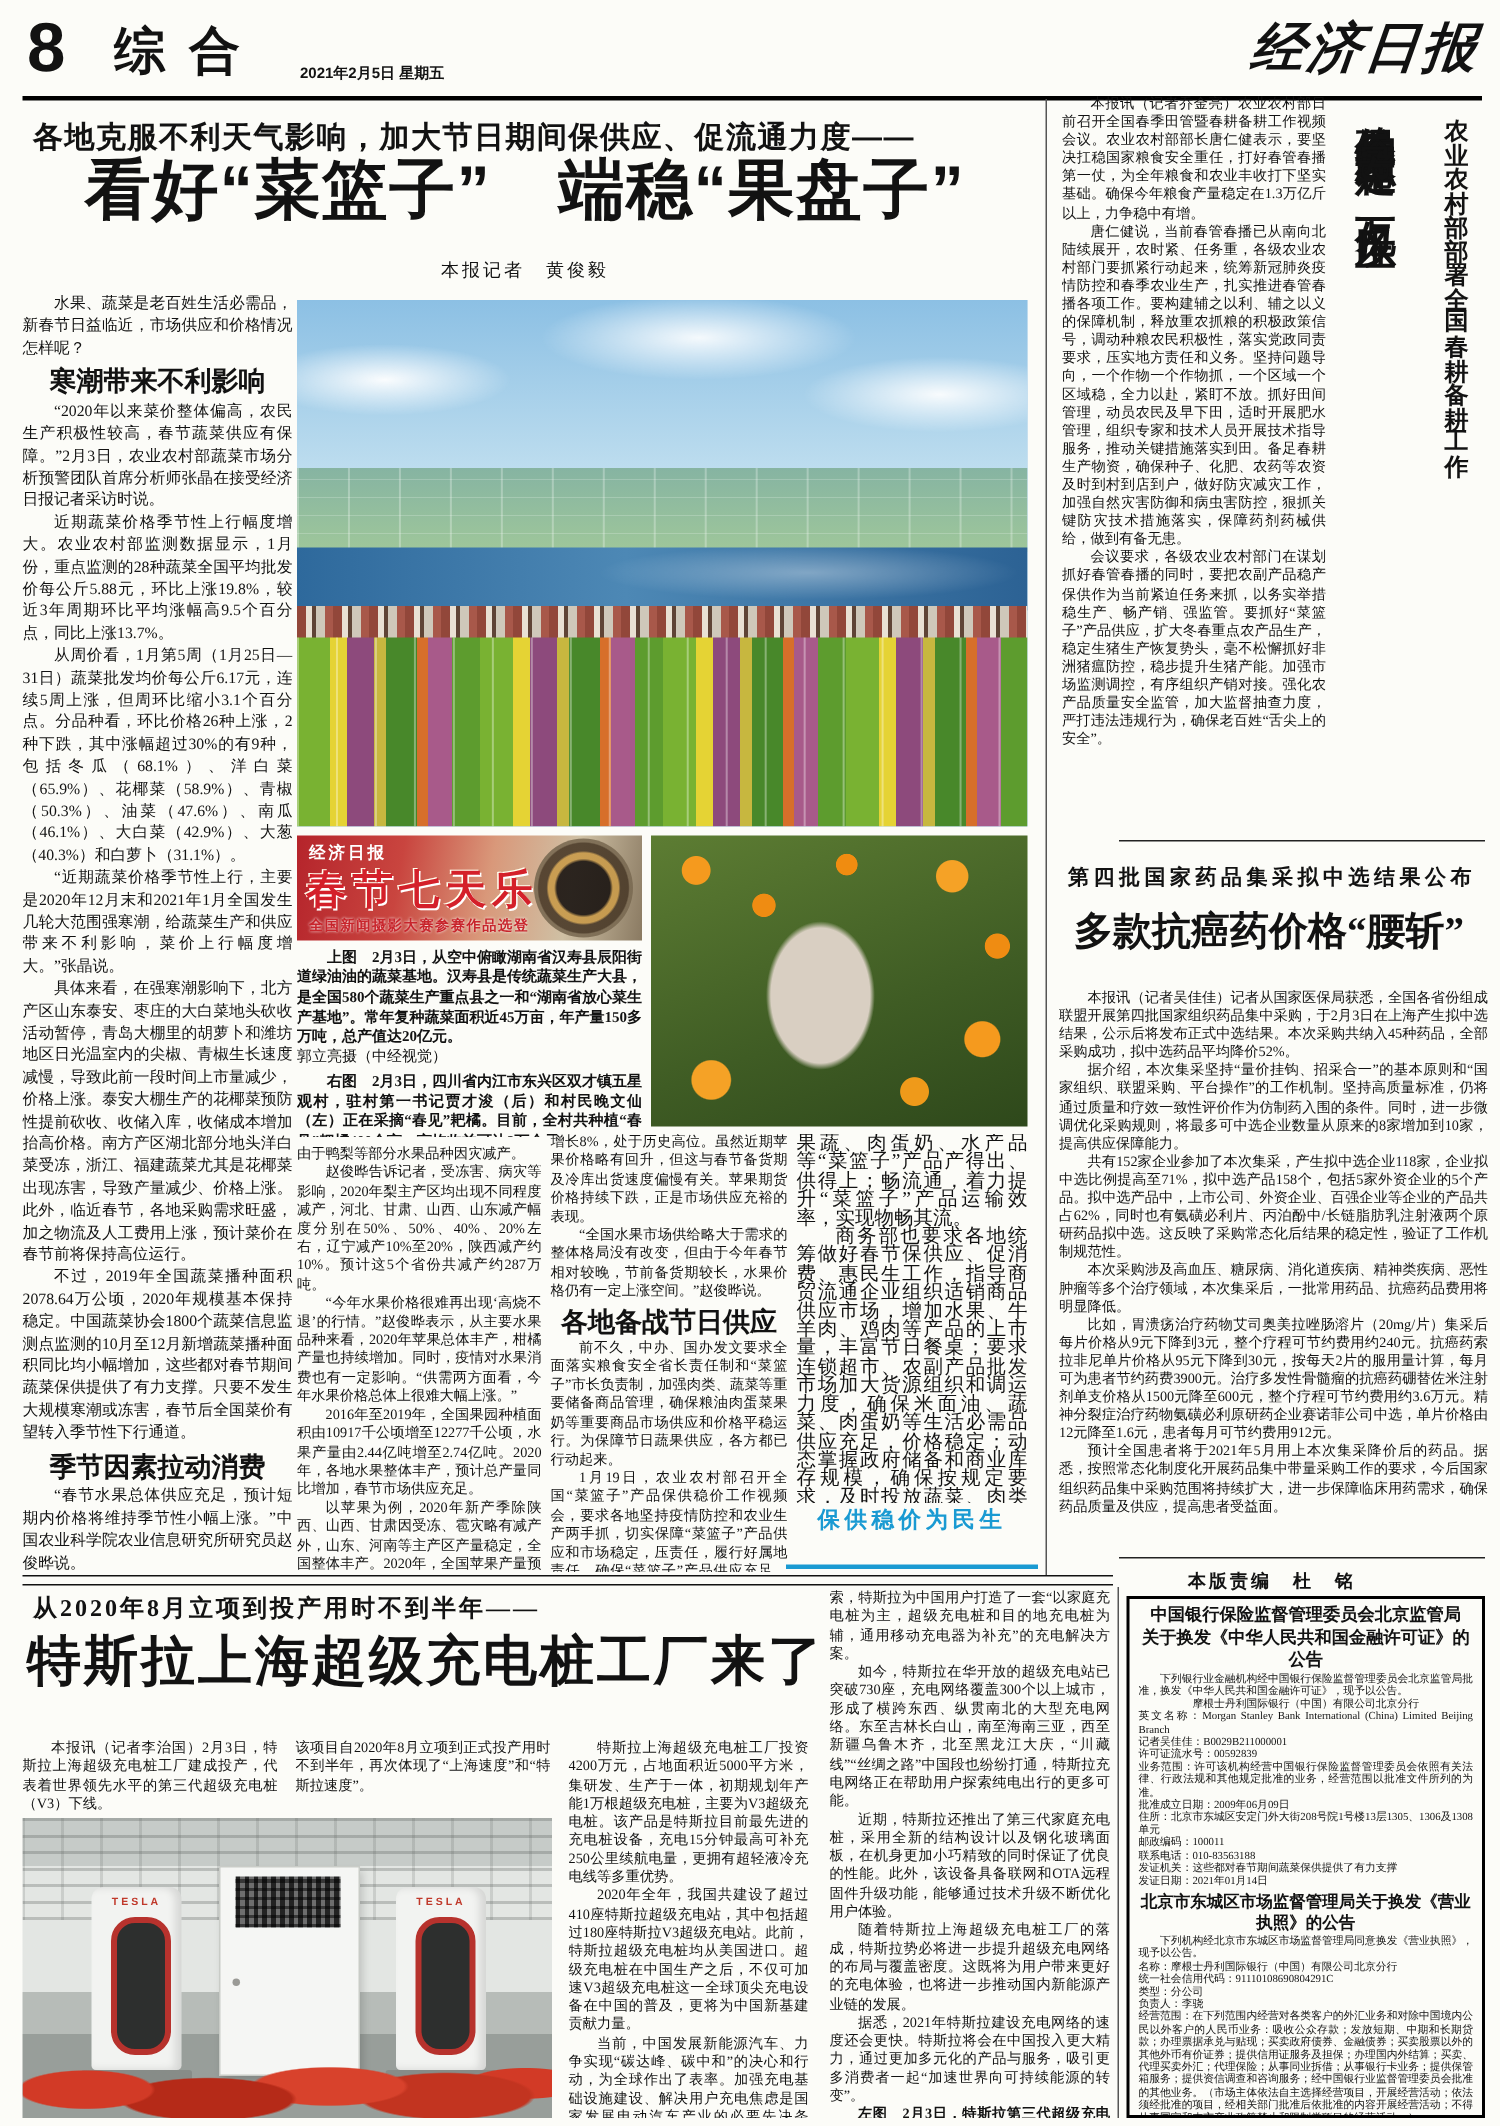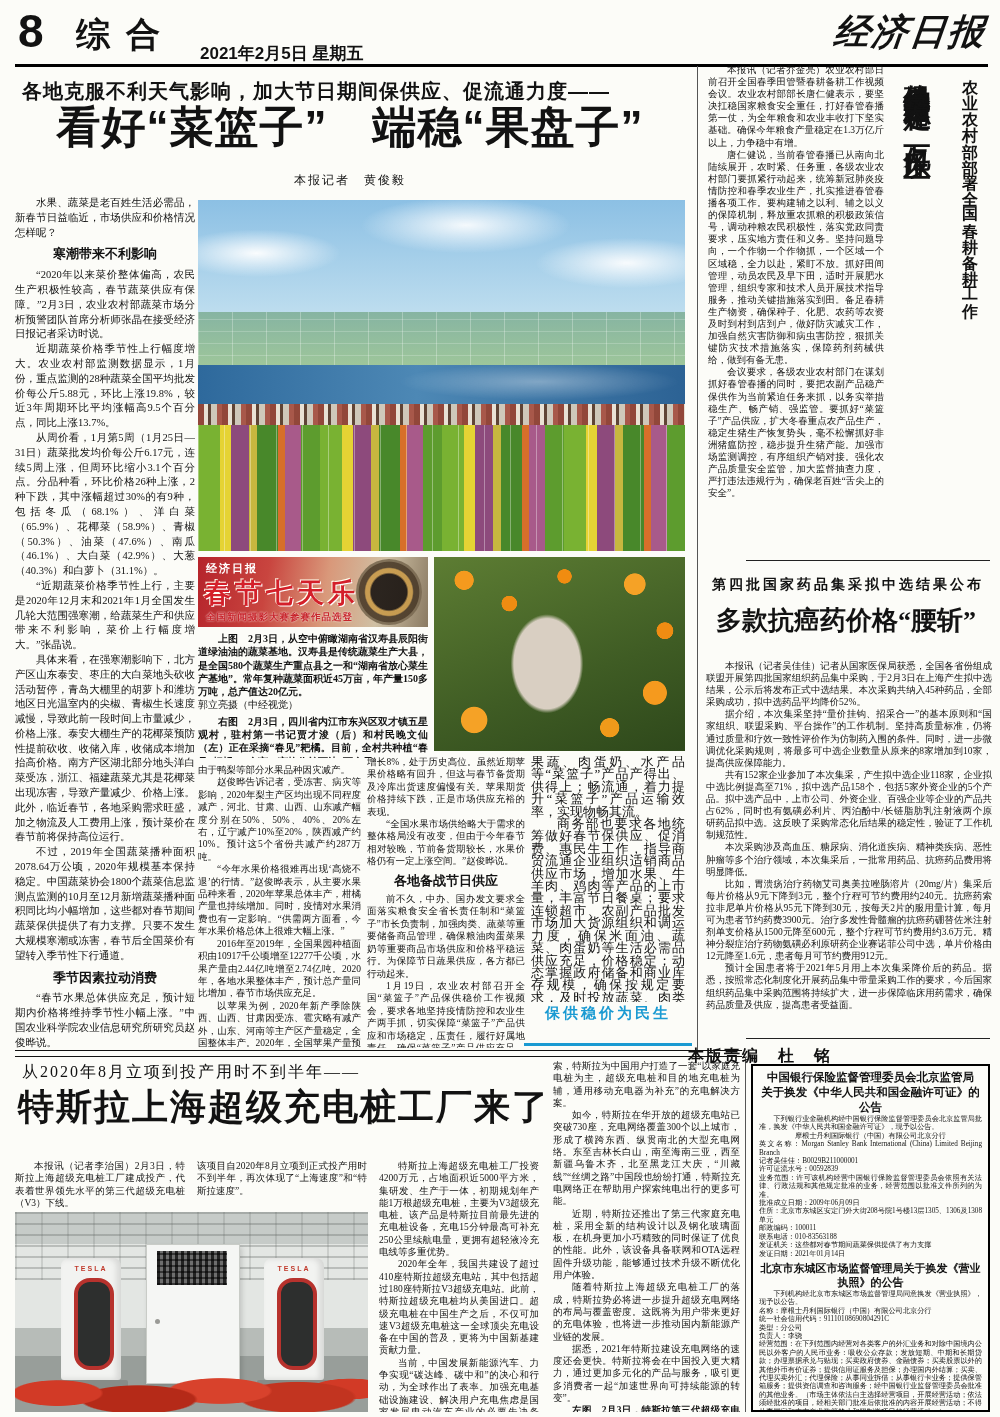--- a/index.html
+++ b/index.html
@@ -3,38 +3,38 @@
 <meta charset="utf-8">
 <style>
   html,body{margin:0;padding:0}
   body{width:1000px;height:1417px;position:relative;background:#fcfcf8;color:#121212;
        font-family:"Liberation Serif","DejaVu Serif",serif;overflow:hidden}
   .abs{position:absolute}
   .sans{font-family:"Liberation Sans","DejaVu Sans",sans-serif}
   
   #pagenum{left:18px;top:8px;font-size:46px;font-weight:900;line-height:46px}
   #section{left:76px;top:14px;font-size:34px;font-weight:900;letter-spacing:16px;line-height:40px}
-  #hdate{left:200px;top:42px;font-size:17px;font-weight:700}
+  #hdate{left:200px;top:42px;font-size:10px;font-weight:700}
   #masthead{right:14px;top:8px;font-size:36px;font-weight:bold;font-style:italic;
             font-family:"DejaVu Serif",serif;transform:skewX(-6deg);letter-spacing:2px}
   #headrule{left:15px;top:64px;width:973px;height:3px;background:#000}
   
   .vrule{width:1px;background:#555}
   .hrule{height:1px;background:#222}
   #sep-tesla{left:15px;top:1050px;width:727px;height:5px;border-top:1px solid #111;border-bottom:1px solid #111}
   
   #m-kicker{left:22px;top:78px;font-size:20px;font-weight:800;letter-spacing:1px}
   #m-headline{left:15px;top:98px;width:670px;text-align:center;font-size:44px;line-height:58px;
               font-weight:900;letter-spacing:1px}
   #m-byline{left:15px;top:172px;width:670px;text-align:center;font-size:12px;letter-spacing:2px}
   .col{position:absolute;overflow:hidden;text-align:justify}
   .col p{margin:0}
   .para{text-indent:2em}
   .cont{text-indent:0 !important}
-  .subhead{font-family:Liberation Sans, sans-serif;font-weight:800;font-size:13px;
+  .subhead{font-family:Liberation Sans, sans-serif;font-weight:800;font-size:18px;
            text-align:center;text-indent:0 !important;margin:7px 0 6px 0 !important}
   .sig{text-align:left;text-indent:0 !important;margin:0 2px 3px 0 !important}
   .capline{font-weight:600}
   #m-col1{left:15px;top:196px;width:180px;height:852px;font-size:10.5px;line-height:14.8px}
   #m-col2{left:198px;top:764px;width:163px;height:283px;font-size:9.5px;line-height:12.4px}
   #m-col3{left:367px;top:756px;width:158px;height:292px;font-size:9.5px;line-height:12.4px}
   #m-col4{left:531px;top:756px;width:154px;height:246px;font-size:13px;line-height:12.4px}
   #captions{left:198px;top:632px;width:230px;height:126px;font-size:10px;line-height:13.3px}
   #slogan{left:524px;top:1004px;width:168px;text-align:center;font-size:15px;font-weight:900;
           letter-spacing:3px;color:#1a9ad2;border-bottom:3px solid #1a9ad2;padding-bottom:20px}
@@ -88,23 +88,23 @@
   #grain-vh{left:888px;top:62px;width:58px;height:498px;writing-mode:vertical-rl;text-orientation:mixed;
     font-size:27px;font-weight:900;letter-spacing:2px;line-height:58px}
   #grain-vk{left:952px;top:66px;width:36px;height:492px;writing-mode:vertical-rl;text-orientation:mixed;
     font-size:16px;font-weight:600;letter-spacing:16px;line-height:36px}
   #hr-r1{left:746px;top:560px;width:244px}
   
   #drug-kicker{left:704px;top:576px;width:288px;text-align:center;font-size:14px;letter-spacing:3px;font-weight:600}
   #drug-headline{left:700px;top:600px;width:292px;text-align:center;font-size:26px;font-weight:900;line-height:42px}
   #drug-body{left:706px;top:660px;width:286px;height:374px;font-size:9.5px;line-height:12.1px}
   #hr-r2{left:746px;top:1038px;width:244px}
-  #editor{left:688px;top:1046px;width:288px;text-align:left;font-size:16px;letter-spacing:2px;font-weight:600}
-  
-  #t-kicker{left:22px;top:1062px;font-size:16px;font-weight:400;letter-spacing:2px}
+  #editor{left:704px;top:1046px;width:288px;text-align:center;font-size:12px;letter-spacing:2px;font-weight:600}
+  
+  #t-kicker{left:22px;top:1062px;font-size:16px;font-weight:700;letter-spacing:2px}
   #t-headline{left:18px;top:1084px;width:532px;text-align:center;font-size:36px;font-weight:900;
               line-height:46px;letter-spacing:2px}
   #t-colA{left:15px;top:1160px;width:170px;height:48px;font-size:9.5px;line-height:12.3px}
   #t-colB{left:197px;top:1160px;width:170px;height:48px;font-size:9.5px;line-height:12.3px}
   #t-colC{left:379px;top:1160px;width:160px;height:252px;font-size:9.5px;line-height:12.3px}
   #t-colD{left:553px;top:1060px;width:187px;height:352px;font-size:9.5px;line-height:12.3px}
   
   #tphoto{left:15px;top:1212px;width:353px;height:200px;overflow:hidden;
     background:linear-gradient(#c6cbc8 0 16%,#e3e6e3 16% 58%,#b7bcb8 58% 72%,#989e9a 72% 100%)}
   #tphoto .ceil{position:absolute;left:0;top:0;width:100%;height:34%;

